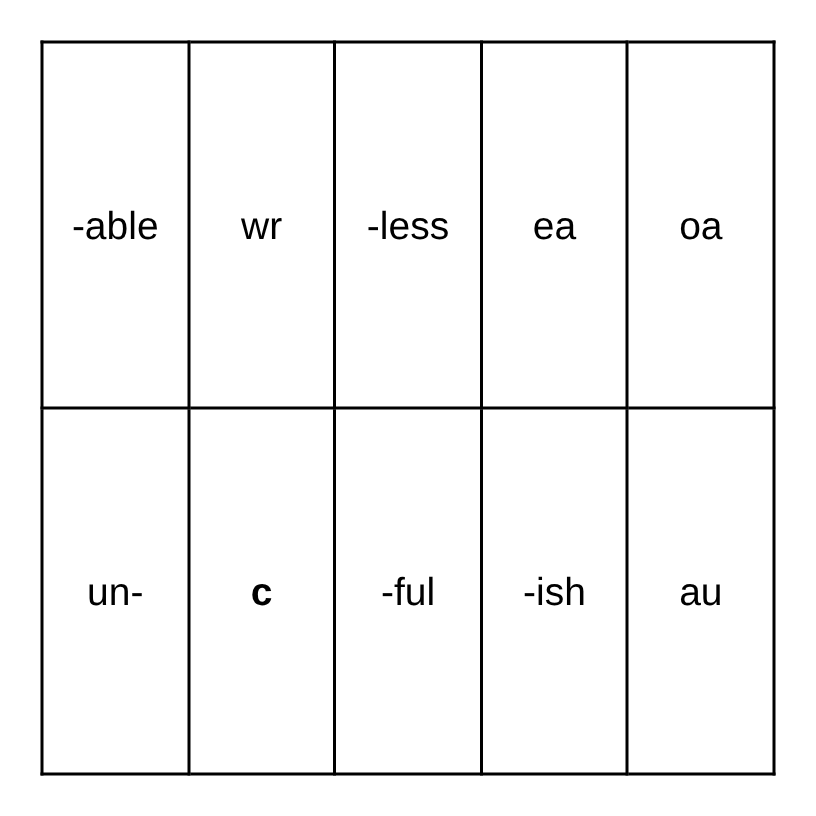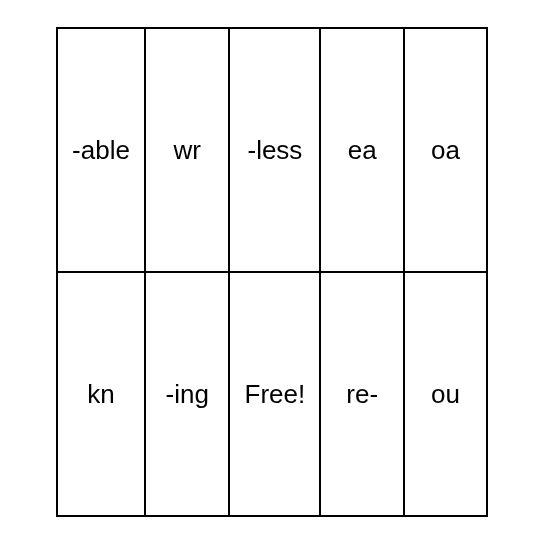--- a/index.html
+++ b/index.html
@@ -14,21 +14,21 @@
       justify-content: center;
       align-items: center;
       width: 544px;
       height: 544px;
       font-family: Arial, Helvetica, sans-serif;
     }
 
     .bingo-board {
       border: 2px solid #000;
       border-collapse: collapse;
-      width: 432px;
+      width: 490px;
       height: 490px;
     }
 
     .bingo-board td {
       border: 2px solid #000;
       text-align: center;
       vertical-align: middle;
       font-size: 26px;
       padding: 4px;
       width: 98px;
@@ -45,20 +45,20 @@
 <table class="bingo-board">
   <tbody id="board-body">
   <tr>
         <td>-able</td>
         <td>wr</td>
         <td>-less</td>
         <td>ea</td>
         <td>oa</td>
       </tr>
       <tr>
-        <td>kn</td>
-        <td>-ing</td>
-        <td>Free!</td>
-        <td>re-</td>
-        <td>ou</td>
+        <td>un-</td>
+        <td class="bold-cell">c</td>
+        <td>-ful</td>
+        <td>-ish</td>
+        <td>au</td>
       </tr>
     </tbody>
 </table>
 
 </body></html>

